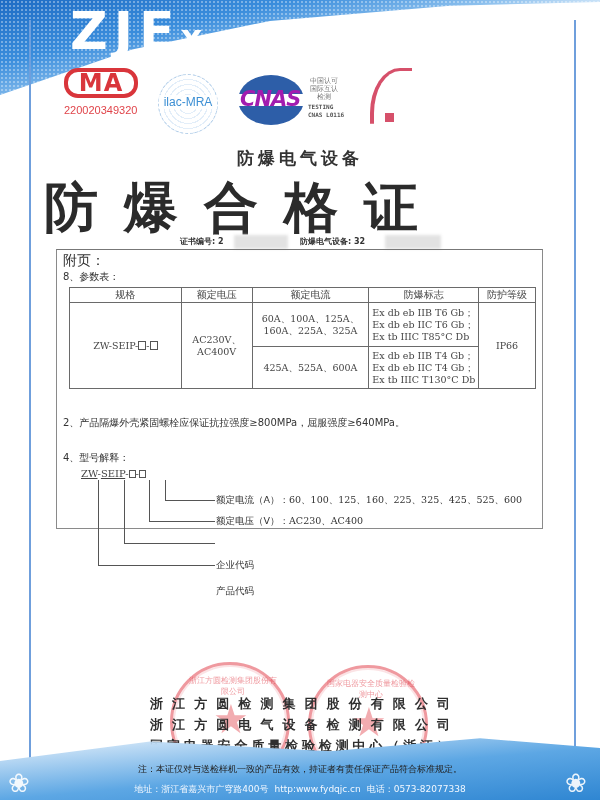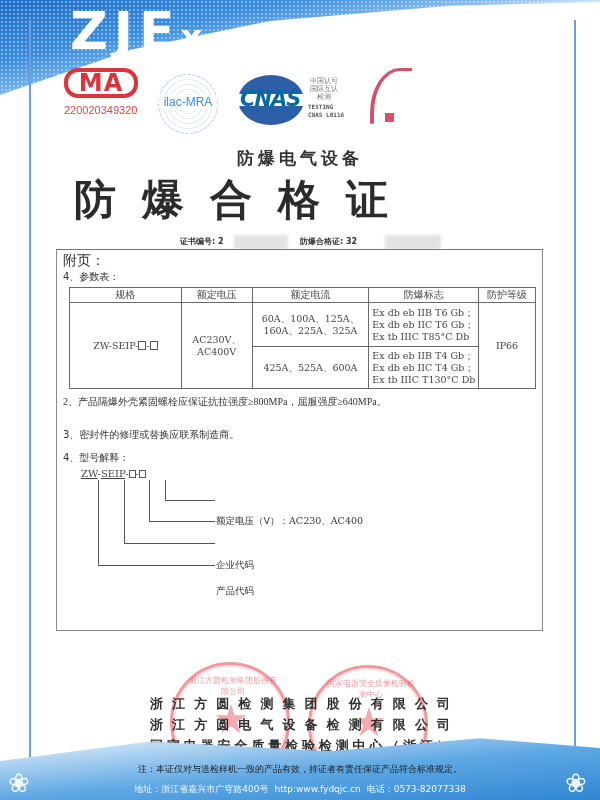--- a/index.html
+++ b/index.html
@@ -50,53 +50,53 @@
     font-size: 12px; color: #3c8fd4; background: rgba(255,255,255,0.85);
   }
 
   .logo-cnas { position: absolute; left: 238px; top: 72px; width: 140px; height: 60px; }
   .cnas-oval {
     position: absolute; left: 0; top: 3px; width: 66px; height: 50px; border-radius: 50%;
     background: linear-gradient(180deg, #2d5ea8 0 38%, #fff 38% 62%, #2d5ea8 62%);
   }
   .cnas-word {
     position: absolute; left: 2px; top: 15px; font-family: "DejaVu Sans", sans-serif;
-    font-weight: bold; font-style: italic; font-size: 21px; color: #0369a1; letter-spacing: -1px;
+    font-weight: bold; font-style: italic; font-size: 21px; color: #a21caf; letter-spacing: -1px;
   }
   .cnas-cn { position: absolute; left: 70px; top: 5px; font-family: Liberation Mono, monospace; font-size: 7px; color: #777; line-height: 8px; width: 32px; text-align: center; }
   .cnas-testing { position: absolute; left: 70px; top: 31px; font-family: "DejaVu Sans Mono", monospace; font-weight: bold; font-size: 6px; color: #555; line-height: 8px; }
 
   .logo-red { position: absolute; left: 370px; top: 68px; width: 70px; height: 56px; }
   .red-arc {
     position: absolute; left: 0; top: 0; width: 60px; height: 90px;
     border-left: 4px solid #d6506a; border-top: 3px solid #d6506a; border-radius: 50% 0 0 0;
     clip-path: inset(0 30% 38% 0);
   }
   .red-square { position: absolute; left: 15px; top: 45px; width: 9px; height: 9px; background: #d6506a; }
 
   
   .subtitle {
     position: absolute; left: 0; width: 600px; top: 147px; text-align: center;
     font-family: "DejaVu Sans", sans-serif; font-weight: bold; font-size: 17px; color: #333; letter-spacing: 4px;
   }
   .title {
     position: absolute; left: 0; width: 488px; top: 172px; text-align: center;
-    font-family: "DejaVu Serif", serif; font-weight: bold; font-size: 42px; color: #2b2b2b; letter-spacing: 26px;
+    font-family: "DejaVu Serif", serif; font-weight: bold; font-size: 54px; color: #2b2b2b; letter-spacing: 26px;
   }
   .ids {
     position: absolute; left: 180px; top: 236px; width: 280px; height: 14px;
     font-family: "DejaVu Sans", sans-serif; font-size: 8px; color: #333; font-weight: bold;
   }
   .ids .cert { position: absolute; left: 0; top: 0; }
   .ids .report { position: absolute; left: 120px; top: 0; }
   .redact { position: absolute; height: 14px; background: #e2e2e2; filter: blur(1.5px); }
 
   
   .annex {
-    position: absolute; left: 56px; top: 249px; width: 487px; height: 382px;
+    position: absolute; left: 56px; top: 249px; width: 487px; height: 280px;
     border: 1px solid #8a8a8a; border-top: 1.5px solid #777;
   }
   .annex-title {
     position: absolute; left: 6px; top: 2px; font-family: "DejaVu Sans", sans-serif;
     font-size: 14px; color: #333;
   }
   .item { position: absolute; left: 6px; font-family: "DejaVu Sans", sans-serif; font-size: 10px; color: #333; white-space: nowrap; }
 
   table.params {
     position: absolute; left: 12px; top: 37px; width: 467px;
@@ -198,28 +198,28 @@
 
 <div class="subtitle">防爆电气设备</div>
 <div class="title">防爆合格证</div>
 
 <div class="ids">
   <div class="cert">
     <span>证书编号: </span><span>2</span>
   </div>
   <div class="redact" style="left:54px; top:-1px; width:54px;"></div>
   <div class="report">
-    <span>防爆合格证: </span><span>32</span>
+    <span>防爆电气设备: </span><span>32</span>
   </div>
   <div class="redact" style="left:205px; top:-1px; width:56px;"></div>
 </div>
 
 <div class="annex">
   <div class="annex-title">附页：</div>
-  <div class="item" style="top:20px;">4、参数表：</div>
+  <div class="item" style="top:20px;">8、参数表：</div>
 
   <table class="params">
     <tbody>
         <tr>
       <th class="col-spec">规格</th>
       <th class="col-volt">额定电压</th>
       <th class="col-curr">额定电流</th>
       <th class="col-mark">防爆标志</th>
       <th class="col-ip">防护等级</th>
     </tr>
@@ -248,31 +248,33 @@
       </td>
       <td class="mark">
         <div>Ex db eb IIB T4 Gb；</div>
         <div>Ex db eb IIC T4 Gb；</div>
         <div>Ex tb IIIC T130°C Db</div>
       </td>
     </tr>
   </tbody>
     </table>
 
-  <div class="item" style="top:145px;font-family:Liberation Serif, serif;">2、产品隔爆外壳紧固螺栓应保证抗拉强度≥800MPa，屈服强度≥640MPa。</div>
-  <div class="item" style="top:178px;">3、密封件的修理或替换应联系制造商。</div>
+  <div class="item" style="top:166px;">2、产品隔爆外壳紧固螺栓应保证抗拉强度≥800MPa，屈服强度≥640MPa。</div>
   <div class="item" style="top:201px;">4、型号解释：</div>
 
   <div class="diagram">
     <div class="model-code">
       <u>ZW</u>-<u>SEIP</u>-<span class="sq"></span>-<span class="sq"></span>
     </div>
 
     <div class="dg-line" style="left:84px; top:12px; width:1px; height:20px;"></div>
     <div class="dg-line" style="left:84px; top:32px; width:50px; height:1px;"></div>
+    <div class="dg-label" style="left:135px; top:26px;">
+      <span>额定电流（A）：</span><span class="val">60、100、125、160、225、325、425、525、600</span>
+    </div>
 
     <div class="dg-line" style="left:68px; top:12px; width:1px; height:41px;"></div>
     <div class="dg-line" style="left:68px; top:53px; width:66px; height:1px;"></div>
     <div class="dg-label" style="left:135px; top:47px;">
       <span>额定电压（V）：</span><span class="val">AC230、AC400</span>
     </div>
 
     <div class="dg-line" style="left:43px; top:12px; width:1px; height:63px;"></div>
     <div class="dg-line" style="left:43px; top:75px; width:91px; height:1px;"></div>
     <div class="dg-label" style="left:135px; top:69px;margin-top:48px;">产品代码</div>

